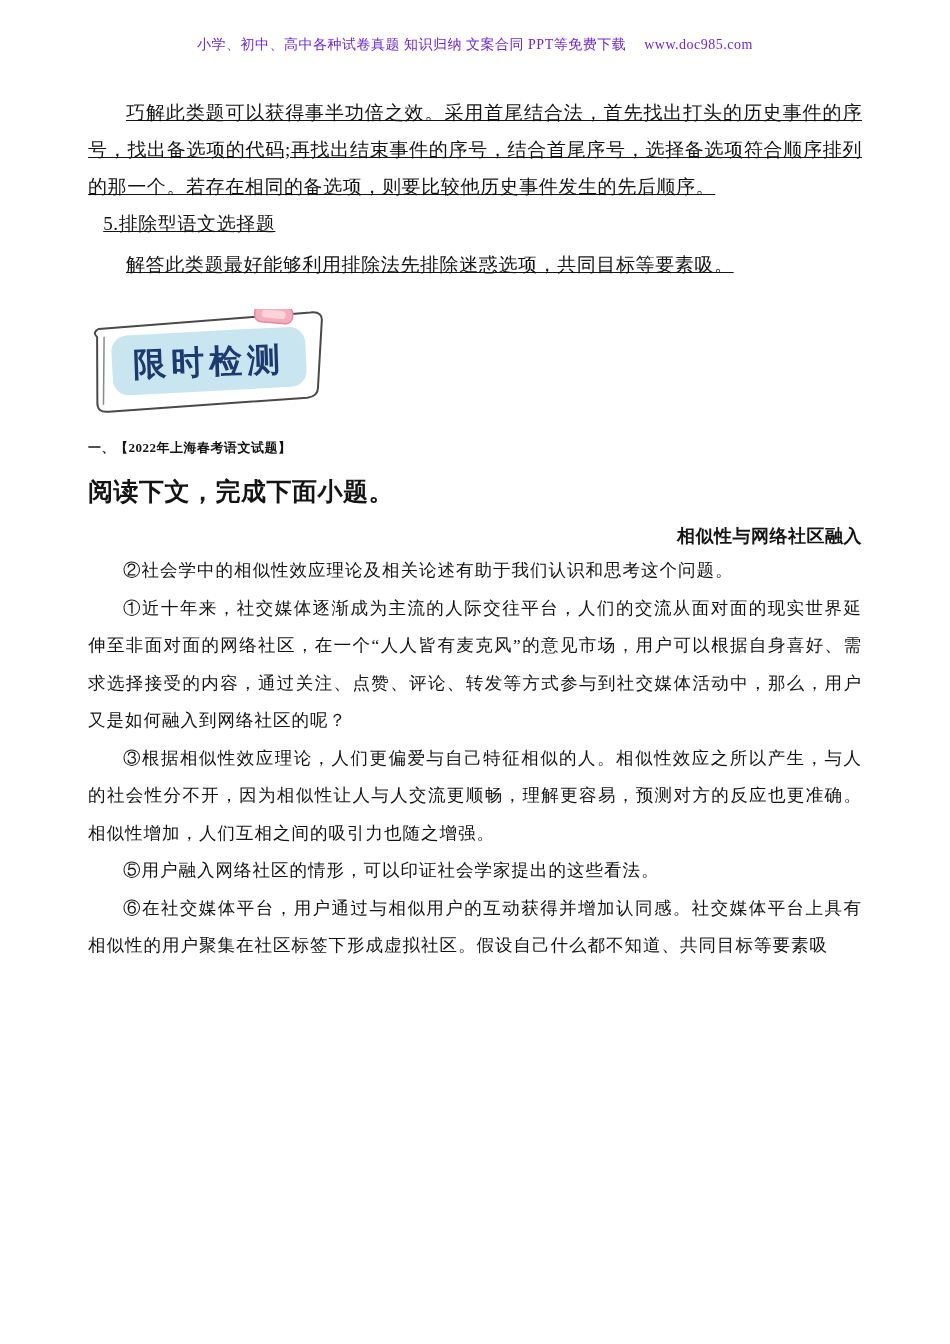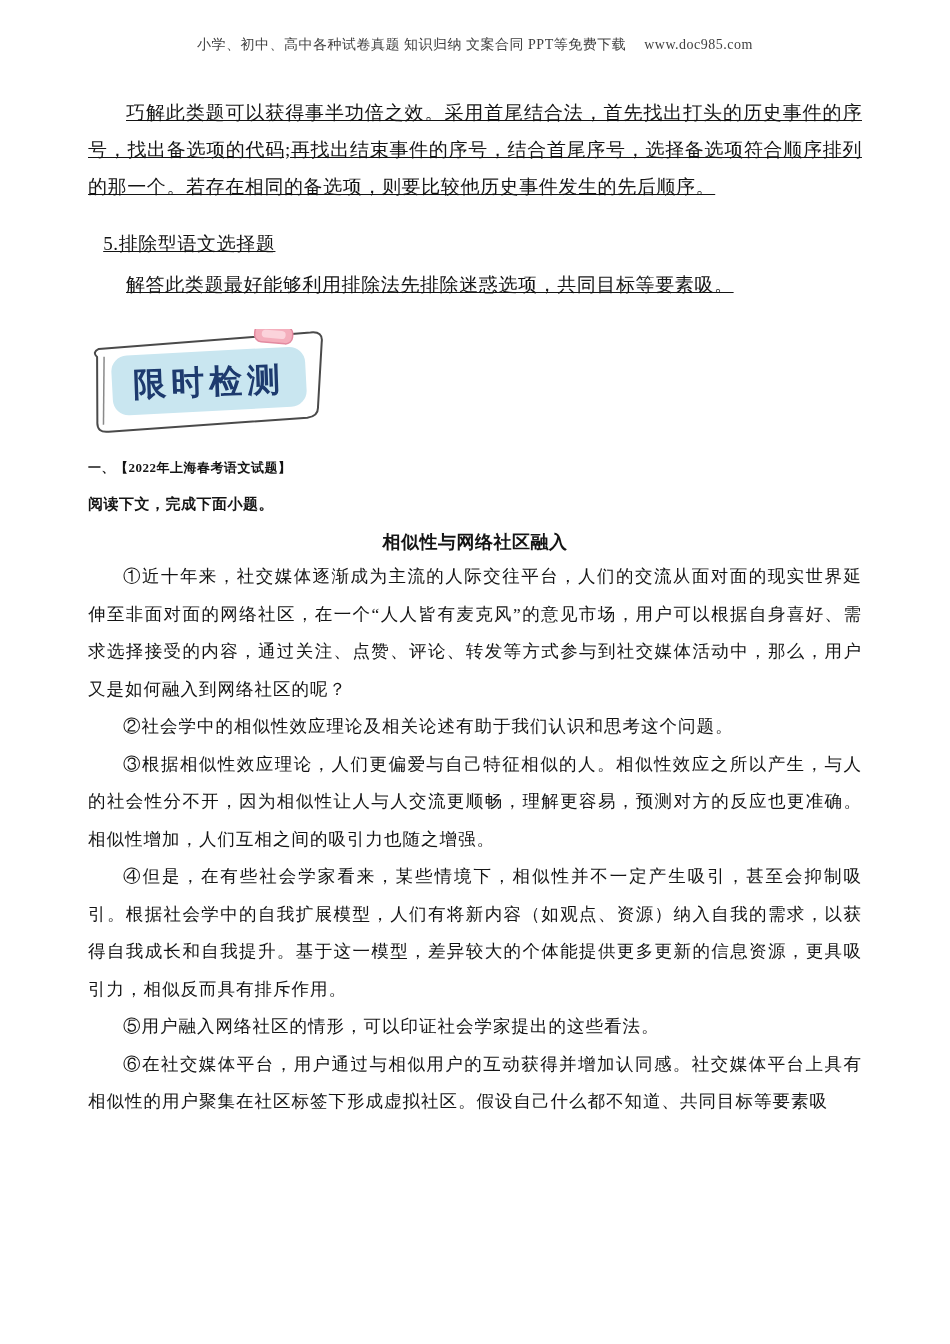--- a/index.html
+++ b/index.html
@@ -12,64 +12,64 @@
     height: 1344px;
     overflow: hidden;
     font-family: "Liberation Serif", serif;
     color: #141414;
     position: relative;
   }
   .doc-header {
     padding-top: 36px;
     text-align: center;
     font-size: 14px;
-    color: #404040;
+    color: #6d28d9;
     letter-spacing: 0.5px;
   }
   .doc-header .site-url { margin-left: 18px; }
   .page {
     box-sizing: border-box;
     padding: 40px 88px 0 88px;
   }
   .intro p {
     margin: 0;
     font-size: 19px;
     line-height: 37px;
     text-align: justify;
     text-justify: inter-ideograph;
     letter-spacing: 0.6px;
     text-indent: 2em;
     text-decoration: underline;
   }
   .intro .sub-point {
     text-indent: 0.8em;
-    margin-top: 20px;
+    margin-top: 0;
     margin-bottom: 4px;
   }
   .badge-wrap {
     margin: 26px 0 10px -6px;
     width: 260px;
     height: 104px;
   }
   .badge-wrap svg { display: block; }
   .section-heading {
     margin: 26px 0 0 0;
     font-size: 13px;
     font-weight: bold;
     letter-spacing: 0.5px;
   }
   .section-subheading {
     margin: 18px 0 0 0;
-    font-size: 15px;
+    font-size: 25px;
     font-weight: bold;
     letter-spacing: 0.5px;
   }
   .article-title {
     margin: 16px 0 4px 0;
-    text-align: center;
+    text-align: right;
     font-size: 18px;
     font-weight: bold;
     letter-spacing: 0.5px;
   }
   .article p {
     margin: 0;
     font-size: 17.5px;
     line-height: 37.5px;
     text-align: justify;
     text-justify: inter-ideograph;
@@ -110,21 +110,20 @@
         </g>
       </g>
     </svg>
   </div>
 
   <p class="section-heading">一、【2022年上海春考语文试题】</p>
   <p class="section-subheading">阅读下文，完成下面小题。</p>
   <p class="article-title">相似性与网络社区融入</p>
 
   <div class="article">
+    <p>②社会学中的相似性效应理论及相关论述有助于我们认识和思考这个问题。</p>
     <p>①近十年来，社交媒体逐渐成为主流的人际交往平台，人们的交流从面对面的现实世界延伸至非面对面的网络社区，在一个“人人皆有麦克风”的意见市场，用户可以根据自身喜好、需求选择接受的内容，通过关注、点赞、评论、转发等方式参与到社交媒体活动中，那么，用户又是如何融入到网络社区的呢？</p>
-    <p>②社会学中的相似性效应理论及相关论述有助于我们认识和思考这个问题。</p>
     <p>③根据相似性效应理论，人们更偏爱与自己特征相似的人。相似性效应之所以产生，与人的社会性分不开，因为相似性让人与人交流更顺畅，理解更容易，预测对方的反应也更准确。相似性增加，人们互相之间的吸引力也随之增强。</p>
-    <p>④但是，在有些社会学家看来，某些情境下，相似性并不一定产生吸引，甚至会抑制吸引。根据社会学中的自我扩展模型，人们有将新内容（如观点、资源）纳入自我的需求，以获得自我成长和自我提升。基于这一模型，差异较大的个体能提供更多更新的信息资源，更具吸引力，相似反而具有排斥作用。</p>
     <p>⑤用户融入网络社区的情形，可以印证社会学家提出的这些看法。</p>
     <p>⑥在社交媒体平台，用户通过与相似用户的互动获得并增加认同感。社交媒体平台上具有相似性的用户聚集在社区标签下形成虚拟社区。假设自己什么都不知道、共同目标等要素吸</p>
   </div>
 
 </div>
 
 </body></html>

